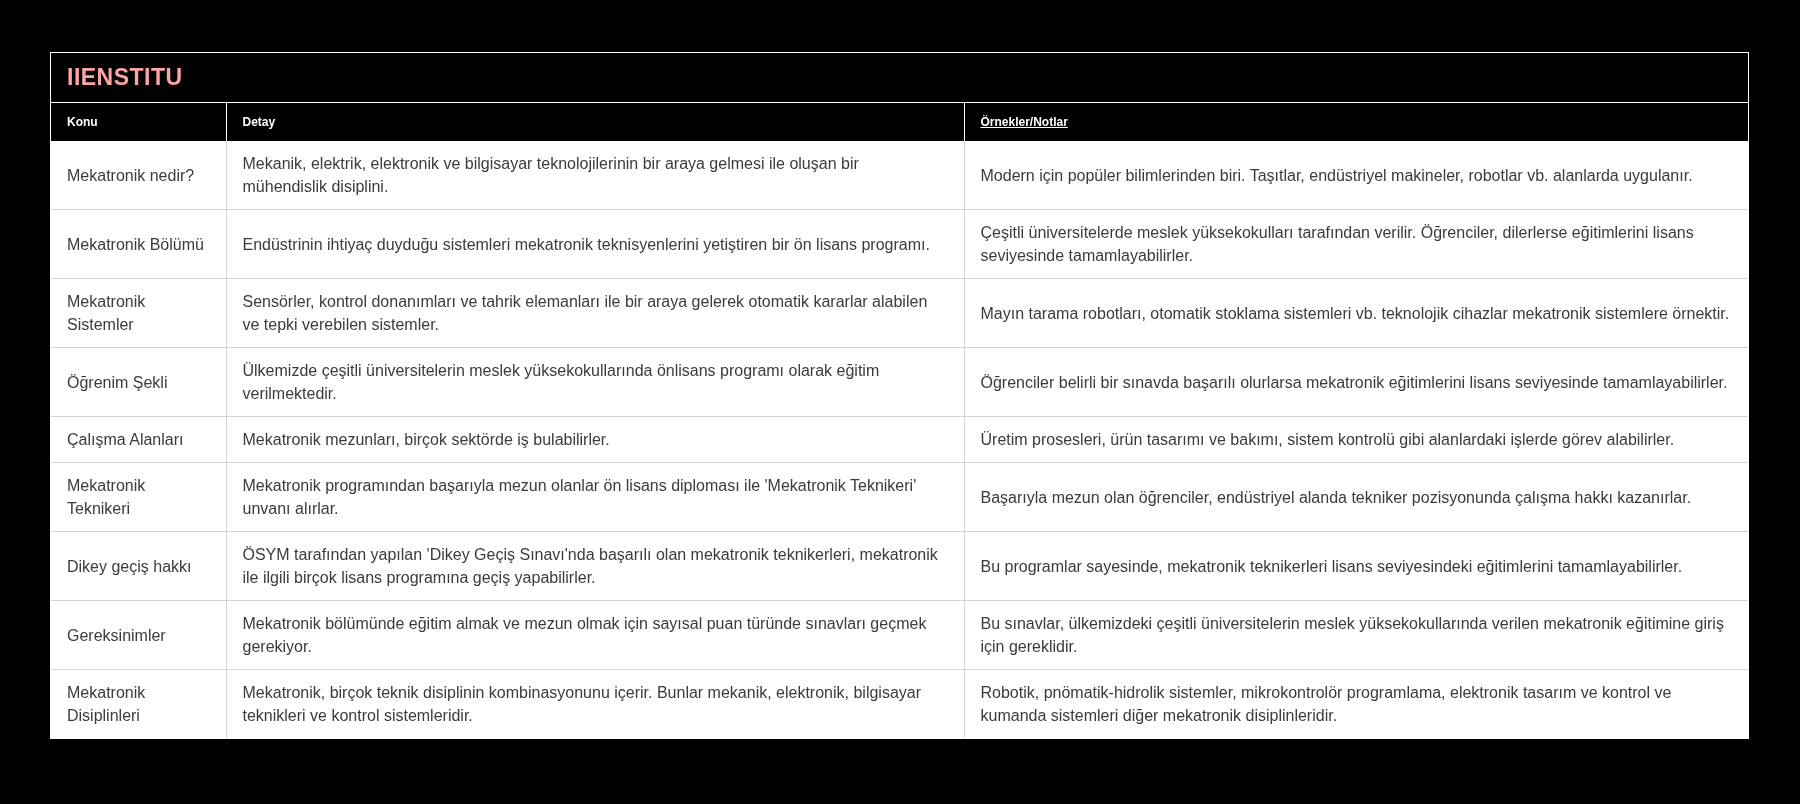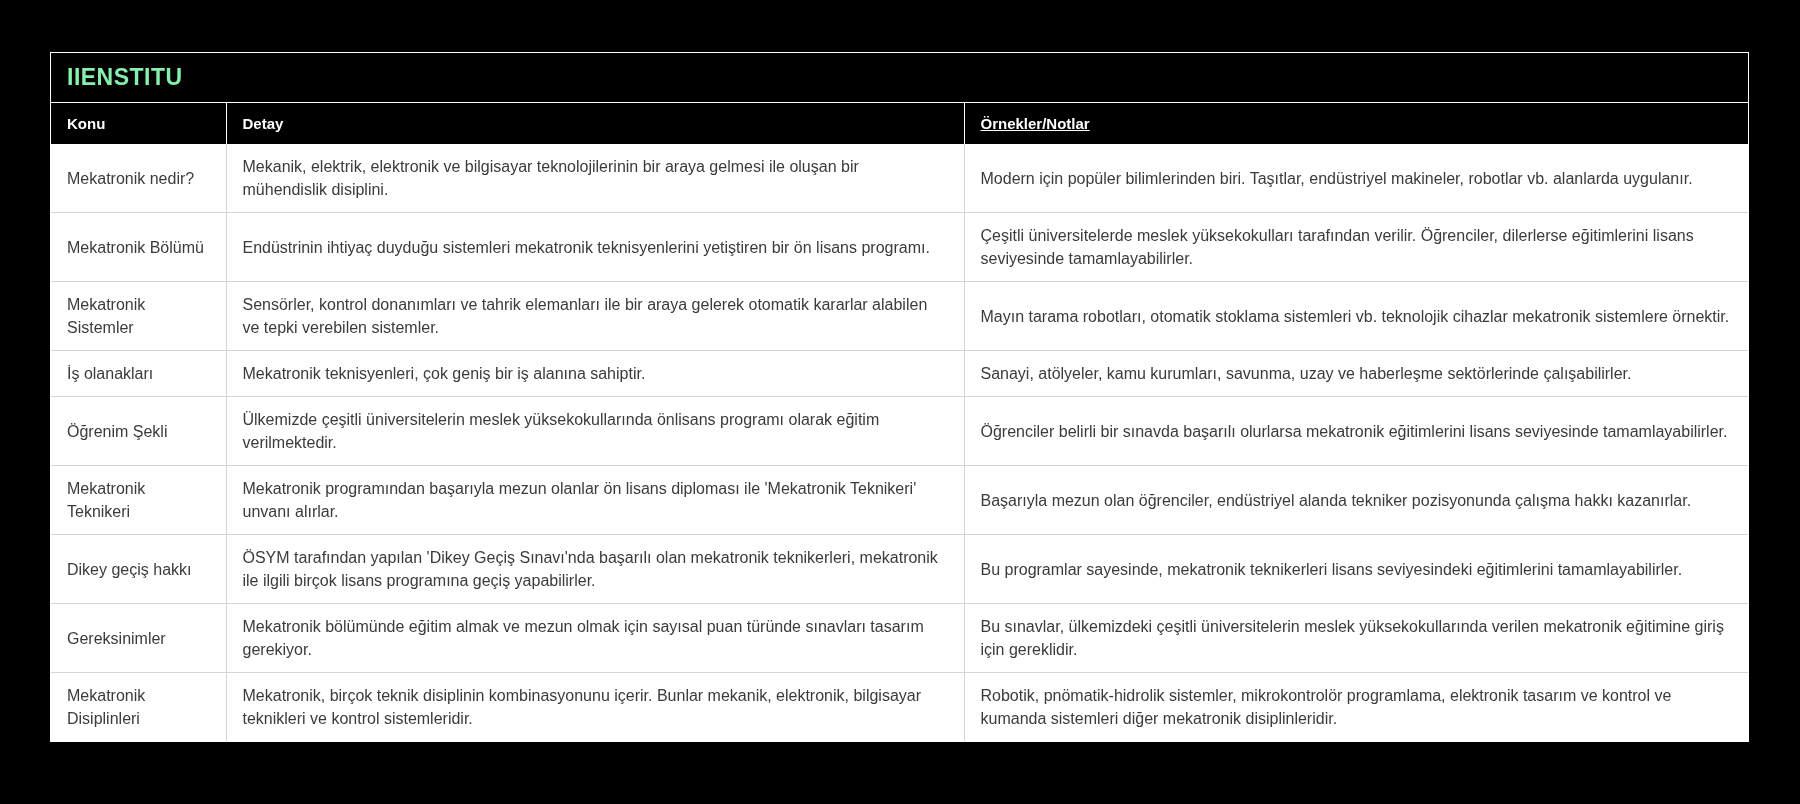--- a/index.html
+++ b/index.html
@@ -16,31 +16,31 @@
     border: 1px solid #ffffff;
   }
   .title-bar {
     height: 50px;
     display: flex; align-items: center;
     padding: 0 16px;
     background: #000000;
     border-bottom: 1px solid #ffffff;
   }
   .title-bar span {
-    color: #86efac; font-size: 23px; font-weight: bold; letter-spacing: 0.5px;
+    color: #fca5a5; font-size: 23px; font-weight: bold; letter-spacing: 0.5px;
   }
   table.info-table {
     width: 100%;
     border-collapse: collapse;
     table-layout: fixed;
   }
   table.info-table thead th {
     background: #000000;
     color: #ffffff;
-    font-size: 15px;
+    font-size: 12px;
     font-weight: bold;
     text-align: left;
     padding: 12px 16px;
     border-right: 1px solid #ffffff;
   }
   table.info-table thead th:last-child { border-right: none; text-decoration: underline; }
   table.info-table tbody td {
     background: #ffffff;
     color: #3b3b3b;
     font-size: 16px;
@@ -88,42 +88,42 @@
           <td>Mekatronik Bölümü</td>
           <td>Endüstrinin ihtiyaç duyduğu sistemleri mekatronik teknisyenlerini yetiştiren bir ön lisans programı.</td>
           <td>Çeşitli üniversitelerde meslek yüksekokulları tarafından verilir. Öğrenciler, dilerlerse eğitimlerini lisans seviyesinde tamamlayabilirler.</td>
         </tr>
         <tr>
           <td>Mekatronik Sistemler</td>
           <td>Sensörler, kontrol donanımları ve tahrik elemanları ile bir araya gelerek otomatik kararlar alabilen ve tepki verebilen sistemler.</td>
           <td>Mayın tarama robotları, otomatik stoklama sistemleri vb. teknolojik cihazlar mekatronik sistemlere örnektir.</td>
         </tr>
         <tr>
-          <td>İş olanakları</td>
-          <td>Mekatronik teknisyenleri, çok geniş bir iş alanına sahiptir.</td>
-          <td>Sanayi, atölyeler, kamu kurumları, savunma, uzay ve haberleşme sektörlerinde çalışabilirler.</td>
-        </tr>
-        <tr>
           <td>Öğrenim Şekli</td>
           <td>Ülkemizde çeşitli üniversitelerin meslek yüksekokullarında önlisans programı olarak eğitim verilmektedir.</td>
           <td>Öğrenciler belirli bir sınavda başarılı olurlarsa mekatronik eğitimlerini lisans seviyesinde tamamlayabilirler.</td>
+        </tr>
+        <tr>
+          <td>Çalışma Alanları</td>
+          <td>Mekatronik mezunları, birçok sektörde iş bulabilirler.</td>
+          <td>Üretim prosesleri, ürün tasarımı ve bakımı, sistem kontrolü gibi alanlardaki işlerde görev alabilirler.</td>
         </tr>
         <tr>
           <td>Mekatronik Teknikeri</td>
           <td>Mekatronik programından başarıyla mezun olanlar ön lisans diploması ile 'Mekatronik Teknikeri' unvanı alırlar.</td>
           <td>Başarıyla mezun olan öğrenciler, endüstriyel alanda tekniker pozisyonunda çalışma hakkı kazanırlar.</td>
         </tr>
         <tr>
           <td>Dikey geçiş hakkı</td>
           <td>ÖSYM tarafından yapılan 'Dikey Geçiş Sınavı'nda başarılı olan mekatronik teknikerleri, mekatronik ile ilgili birçok lisans programına geçiş yapabilirler.</td>
           <td>Bu programlar sayesinde, mekatronik teknikerleri lisans seviyesindeki eğitimlerini tamamlayabilirler.</td>
         </tr>
         <tr>
           <td>Gereksinimler</td>
-          <td>Mekatronik bölümünde eğitim almak ve mezun olmak için sayısal puan türünde sınavları tasarım gerekiyor.</td>
+          <td>Mekatronik bölümünde eğitim almak ve mezun olmak için sayısal puan türünde sınavları geçmek gerekiyor.</td>
           <td>Bu sınavlar, ülkemizdeki çeşitli üniversitelerin meslek yüksekokullarında verilen mekatronik eğitimine giriş için gereklidir.</td>
         </tr>
         <tr>
           <td>Mekatronik Disiplinleri</td>
           <td>Mekatronik, birçok teknik disiplinin kombinasyonunu içerir. Bunlar mekanik, elektronik, bilgisayar teknikleri ve kontrol sistemleridir.</td>
           <td>Robotik, pnömatik-hidrolik sistemler, mikrokontrolör programlama, elektronik tasarım ve kontrol ve kumanda sistemleri diğer mekatronik disiplinleridir.</td>
         </tr>
       </tbody>
     </table>
 

